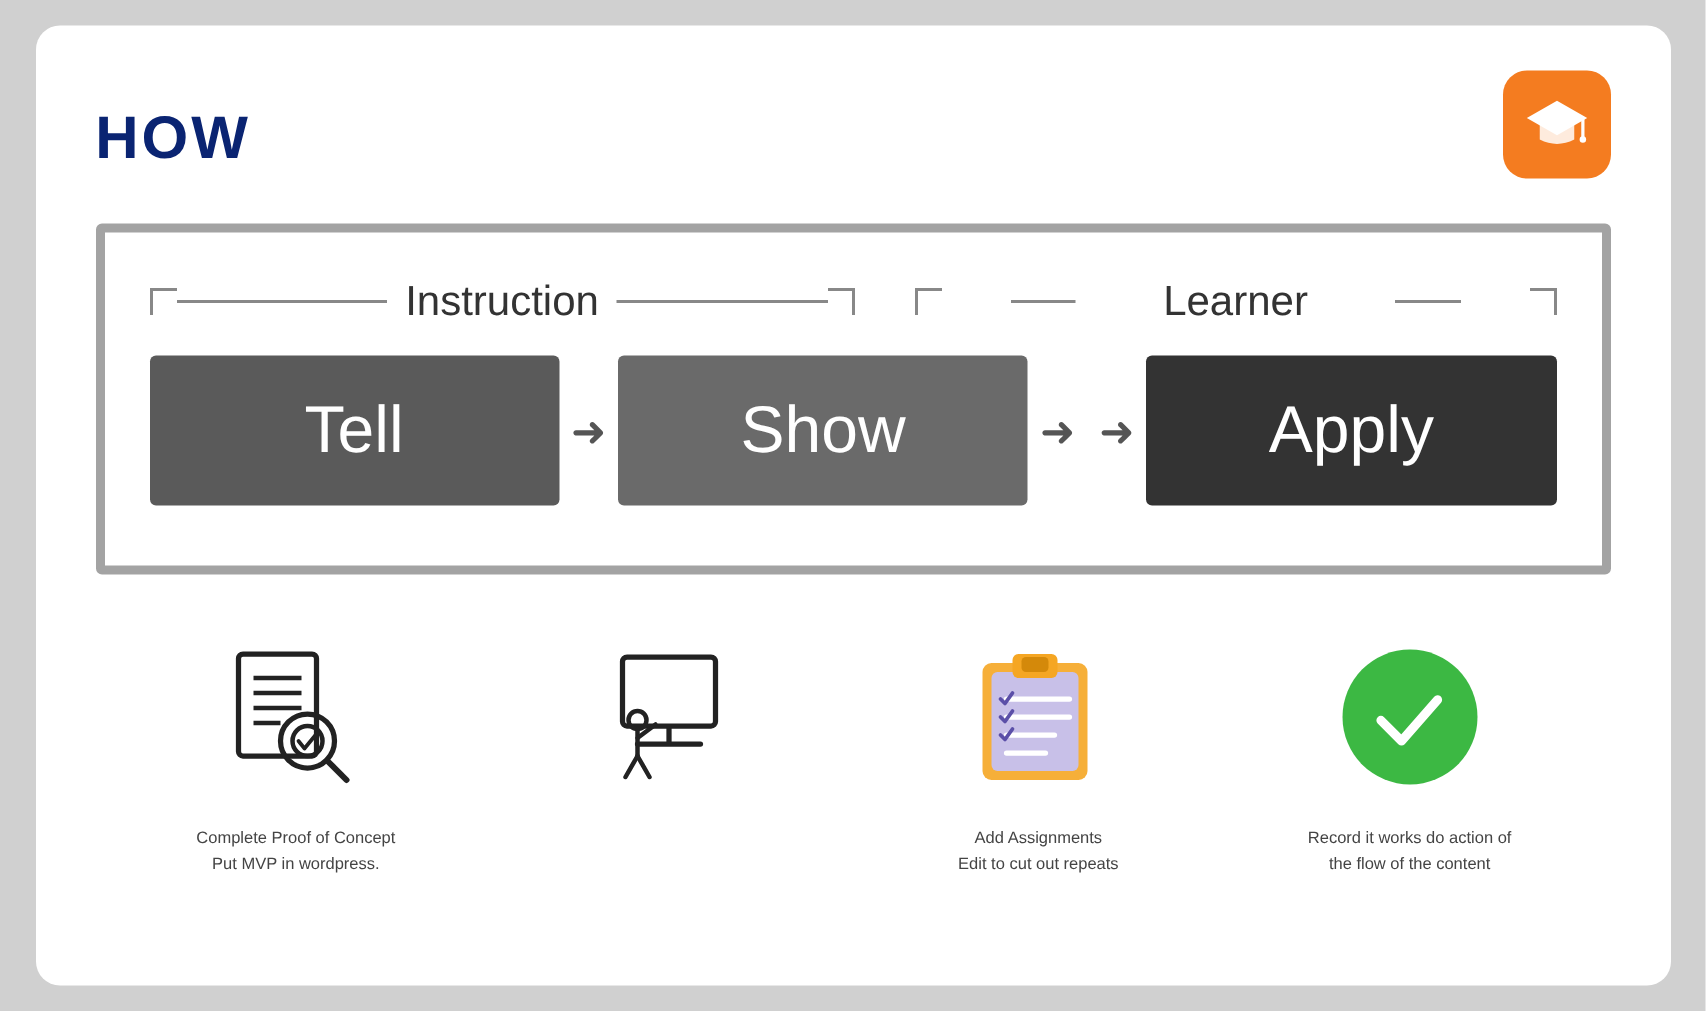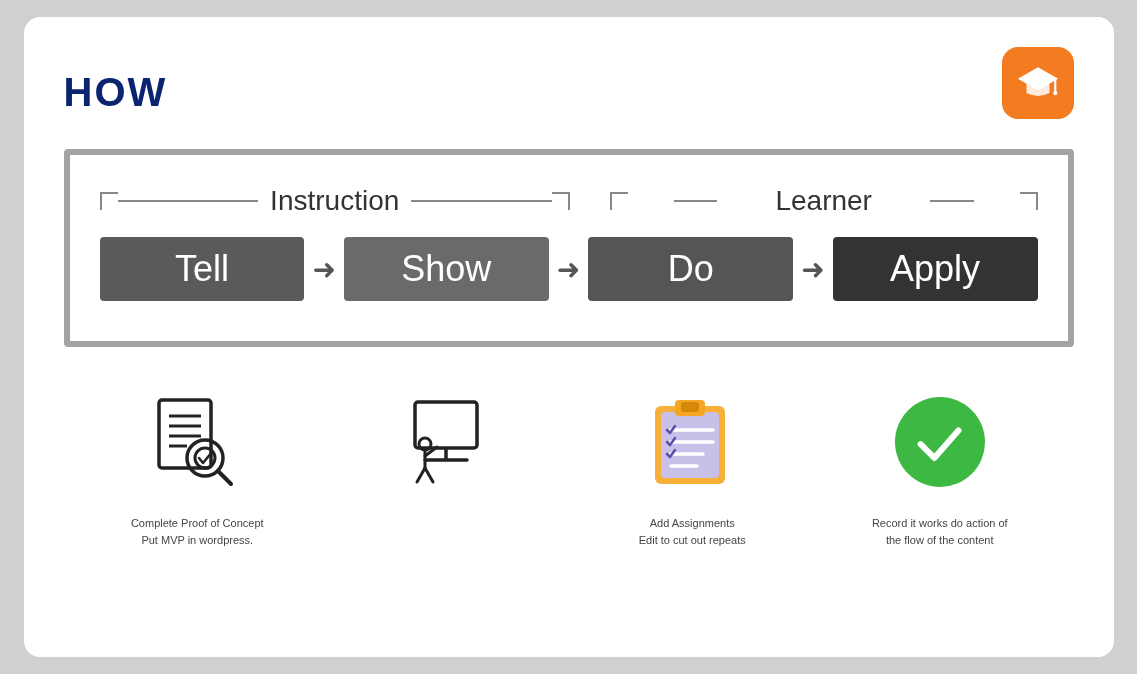--- a/index.html
+++ b/index.html
@@ -102,23 +102,23 @@
     
     .boxes-row {
       display: flex;
       align-items: center;
       gap: 0;
     }
     .step-box {
       display: flex;
       align-items: center;
       justify-content: center;
-      height: 64px;
+      height: 100px;
       border-radius: 4px;
-      font-size: 36px;
+      font-size: 44px;
       font-weight: 400;
       color: white;
       flex: 1;
     }
     .step-box.tell { background: #5a5a5a; }
     .step-box.show { background: #6a6a6a; }
     .step-box.do   { background: #555555; }
     .step-box.apply { background: #333333; }
 
     .arrow {
@@ -221,23 +221,20 @@
 
     <div class="boxes-row">
       <div class="step-box tell">
         <span>Tell</span>
       </div>
       <div class="arrow">➜</div>
       <div class="step-box show">
         <span>Show</span>
       </div>
       <div class="arrow">➜</div>
-      <div class="step-box do">
-        <span>Do</span>
-      </div>
       <div class="arrow">➜</div>
       <div class="step-box apply">
         <span>Apply</span>
       </div>
     </div>
 
   </div>
 
   <div class="icons-row">
 

